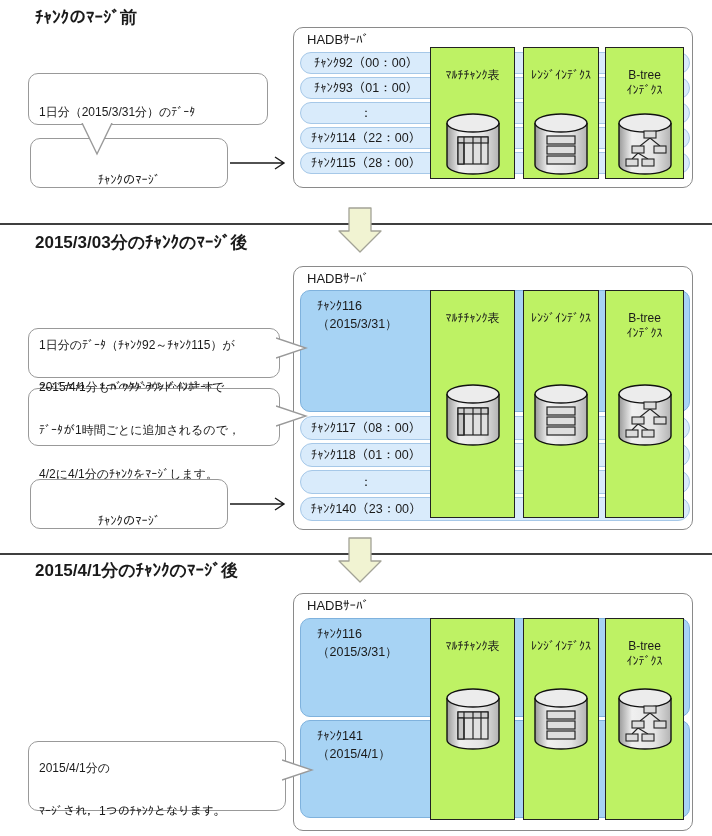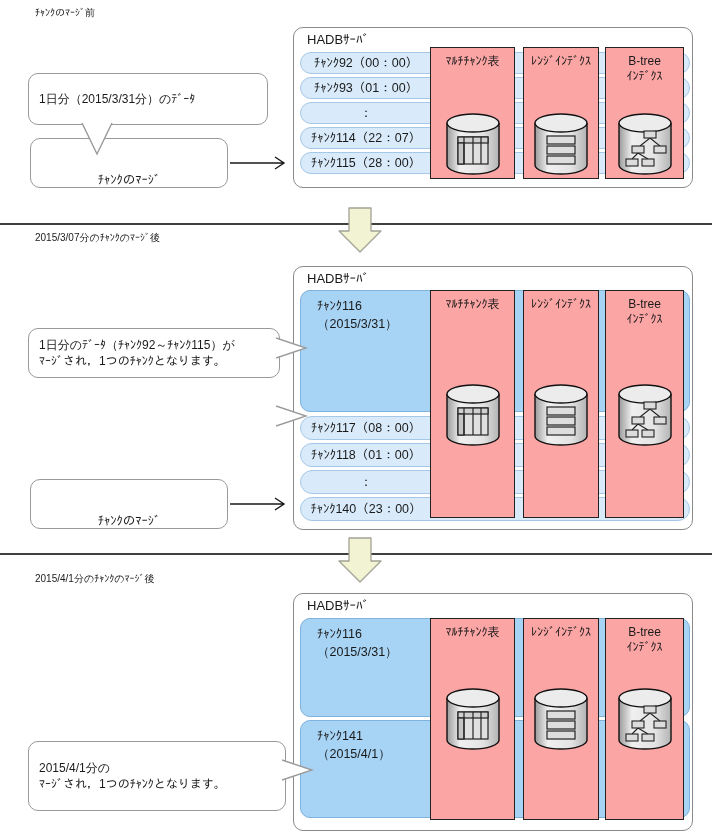--- a/index.html
+++ b/index.html
@@ -1,25 +1,25 @@
 <!DOCTYPE html>
 <html style="--chunk-bar-fill: #d9ebfb; --chunk-bar-border: #a6c8e8; --merged-chunk-fill: #a7d3f4; --merged-chunk-border: #7fb2dd; --down-arrow-fill: #f1f3d2; --box-border: #999999; --divider: #3f3f3f;"><head>
 <meta charset="utf-8">
 <style>
   html,body { margin:0; padding:0; background:#fff; }
   body { font-family:"Liberation Sans","DejaVu Sans",sans-serif; color:#1a1a1a; }
   .canvas { position:relative; width:712px; height:836px; background:#fff; overflow:hidden; }
 
-  .sec-title { position:absolute; font-size:10px; white-space:nowrap; z-index:2; }
+  .sec-title { position:absolute; font-size:17px; white-space:nowrap; z-index:2;font-weight:bold; }
 
   .bubble { position:absolute; box-sizing:border-box; background:#fff;
             border:1.4px solid var(--box-border,#999); border-radius:10px;
             padding:0 10px; font-size:12px; line-height:16.5px; z-index:2;
             display:flex; flex-direction:column; justify-content:center; }
-  .bline { white-space:nowrap; }
+  .bline { white-space:nowrap;margin-top:27px; }
 
   .process-box { position:absolute; box-sizing:border-box; background:#fff;
                  border:1.4px solid var(--box-border,#999); border-radius:10px;
                  display:flex; align-items:flex-end; justify-content:center;
                  font-size:12.5px; z-index:2; }
 
   .tailsvg { position:absolute; z-index:5; }
   .harrow  { position:absolute; z-index:2; }
   .yarrow  { position:absolute; z-index:3; }
   .yarrow-shape { fill:var(--down-arrow-fill,#f1f3d2); stroke:#a3a396; stroke-width:1.3; stroke-linejoin:round; }
@@ -36,23 +36,23 @@
          border-radius:12px; z-index:1; }
   .bar-label { position:absolute; left:0; top:0; width:130px; text-align:center;
                font-size:12.5px; white-space:nowrap; }
 
   .merged { position:absolute; box-sizing:border-box; width:390px;
             background:var(--merged-chunk-fill,#a7d3f4);
             border:1px solid var(--merged-chunk-border,#7fb2dd);
             border-radius:10px; z-index:1; font-size:12.5px; line-height:18px;
             padding:6px 0 0 16px; }
 
-  .store { position:absolute; box-sizing:border-box; background:#fca5a5;
+  .store { position:absolute; box-sizing:border-box; background:#bef264;
            border:1.2px solid #222; z-index:2; text-align:center;
-           font-size:12px; line-height:15px; padding-top:6px; }
+           font-size:12px; line-height:15px; padding-top:20px; }
   .cyl { position:absolute; left:50%; transform:translateX(-50%); }
   .store.s1 .cyl { top:64px; }
   .store.s2 .cyl { top:92px; }
   .store.s3 .cyl { top:68px; }
 </style>
 </head>
 <body>
 
 <div class="canvas">
 
@@ -89,21 +89,21 @@
   <div class="bar" style="left:300px;top:52px;height:22px">
     <div class="bar-label" style="line-height:21px">ﾁｬﾝｸ92（00：00）</div>
   </div>
   <div class="bar" style="left:300px;top:77px;height:22px">
     <div class="bar-label" style="line-height:21px">ﾁｬﾝｸ93（01：00）</div>
   </div>
   <div class="bar" style="left:300px;top:102px;height:22px">
     <div class="bar-label" style="line-height:21px">：</div>
   </div>
   <div class="bar" style="left:300px;top:127px;height:22px">
-    <div class="bar-label" style="line-height:21px">ﾁｬﾝｸ114（22：07）</div>
+    <div class="bar-label" style="line-height:21px">ﾁｬﾝｸ114（22：00）</div>
   </div>
   <div class="bar" style="left:300px;top:152px;height:22px">
     <div class="bar-label" style="line-height:21px">ﾁｬﾝｸ115（28：00）</div>
   </div>
 
   <div class="store s1" style="left:430px;top:47px;width:85px;height:132px">
     <div>ﾏﾙﾁﾁｬﾝｸ表</div>
     <svg class="cyl" width="56" height="64" viewBox="0 0 56 64">
       <path d="M2,11 L2,53 A26,9 0 0 0 54,53 L54,11" fill="url(#cylgrad)" stroke="#111" stroke-width="1.4"></path>
       <ellipse cx="28" cy="11" rx="26" ry="9" fill="#ececec" stroke="#111" stroke-width="1.4"></ellipse>
@@ -146,30 +146,35 @@
         <rect x="9" y="47" width="12" height="7"></rect>
           <rect x="25" y="47" width="12" height="7"></rect>
       </g>
     </svg>
   </div>
 
   <div class="divider" style="top:223px"></div>
   <svg class="yarrow" style="left:338px;top:207px" width="44" height="46">
     <polygon class="yarrow-shape" points="11,1 33,1 33,24 43,24 22,45 1,24 11,24"></polygon>
   </svg>
-  <div class="sec-title" style="left:35px;top:231px">2015/3/07分のﾁｬﾝｸのﾏｰｼﾞ後</div>
+  <div class="sec-title" style="left:35px;top:231px">2015/3/03分のﾁｬﾝｸのﾏｰｼﾞ後</div>
 
   <div class="bubble" style="left:28px;top:328px;width:252px;height:50px">
     <div class="bline">1日分のﾃﾞｰﾀ（ﾁｬﾝｸ92～ﾁｬﾝｸ115）が</div>
     <div class="bline">ﾏｰｼﾞされ，1つのﾁｬﾝｸとなります。</div>
   </div>
   <svg class="tailsvg" style="left:276px;top:336px" width="32" height="24">
     <path d="M0,2 L30,12 L0,22" fill="#fff" stroke="#999" stroke-width="1.4"></path>
   </svg>
 
+  <div class="bubble" style="left:28px;top:388px;width:252px;height:58px">
+    <div class="bline">2015/4/1分もﾊﾞｯｸｸﾞﾗｳﾝﾄﾞｲﾝﾎﾟｰﾄで</div>
+    <div class="bline">ﾃﾞｰﾀが1時間ごとに追加されるので，</div>
+    <div class="bline">4/2に4/1分のﾁｬﾝｸをﾏｰｼﾞします。</div>
+  </div>
   <svg class="tailsvg" style="left:276px;top:404px" width="32" height="24">
     <path d="M0,2 L30,12 L0,22" fill="#fff" stroke="#999" stroke-width="1.4"></path>
   </svg>
 
   <div class="process-box" style="left:30px;top:479px;width:198px;height:50px">
     <span>ﾁｬﾝｸのﾏｰｼﾞ</span>
   </div>
   <svg class="harrow" style="left:230px;top:495px" width="64" height="18">
     <path d="M0,9 H53 M45,3 L54,9 L45,15" stroke="#1a1a1a" stroke-width="1.4" fill="none"></path>
   </svg>
@@ -239,21 +244,21 @@
         <rect x="9" y="47" width="12" height="7"></rect>
           <rect x="25" y="47" width="12" height="7"></rect>
       </g>
     </svg>
   </div>
 
   <div class="divider" style="top:553px"></div>
   <svg class="yarrow" style="left:338px;top:537px" width="44" height="46">
     <polygon class="yarrow-shape" points="11,1 33,1 33,24 43,24 22,45 1,24 11,24"></polygon>
   </svg>
-  <div class="sec-title" style="left:35px;top:572px">2015/4/1分のﾁｬﾝｸのﾏｰｼﾞ後</div>
+  <div class="sec-title" style="left:35px;top:559px">2015/4/1分のﾁｬﾝｸのﾏｰｼﾞ後</div>
 
   <div class="bubble" style="left:28px;top:741px;width:258px;height:70px">
     <div class="bline">2015/4/1分の</div>
     <div class="bline">ﾏｰｼﾞされ，1つのﾁｬﾝｸとなります。</div>
   </div>
   <svg class="tailsvg" style="left:282px;top:758px" width="32" height="24">
     <path d="M0,2 L30,12 L0,22" fill="#fff" stroke="#999" stroke-width="1.4"></path>
   </svg>
 
   <div class="server" style="left:293px;top:593px;width:400px;height:238px"></div>

